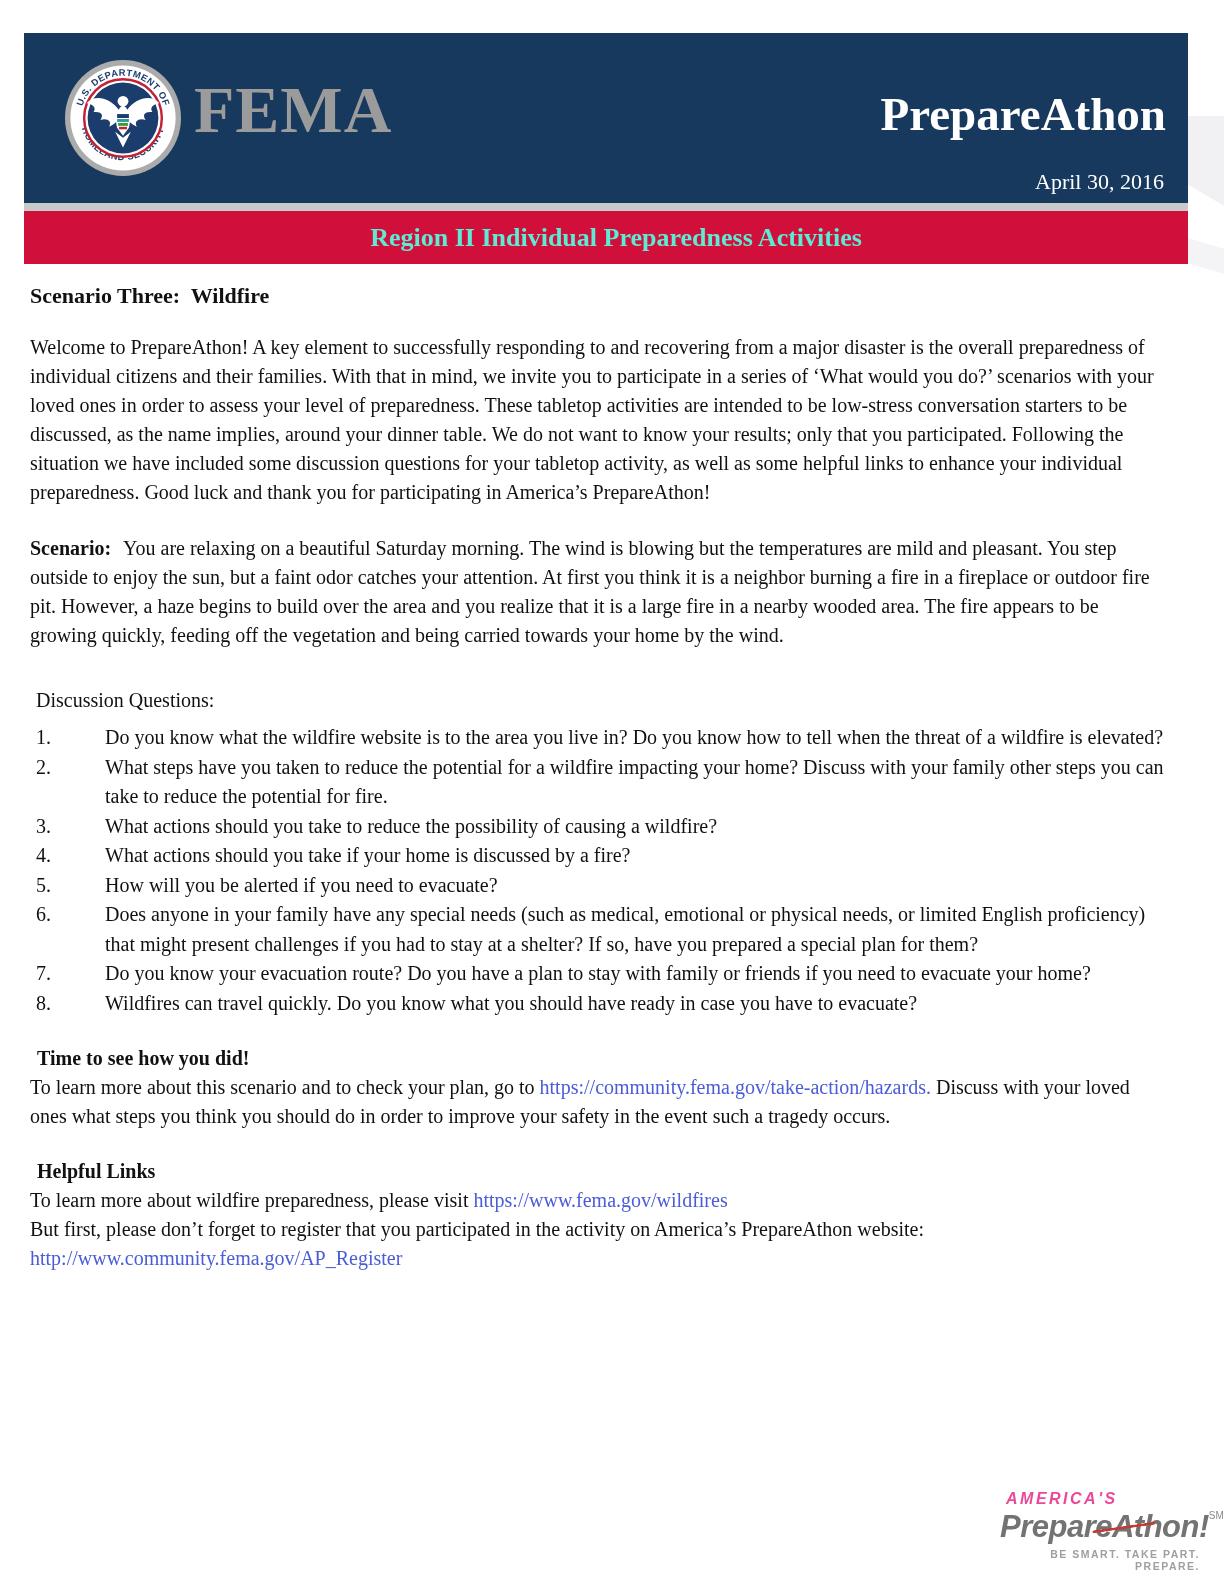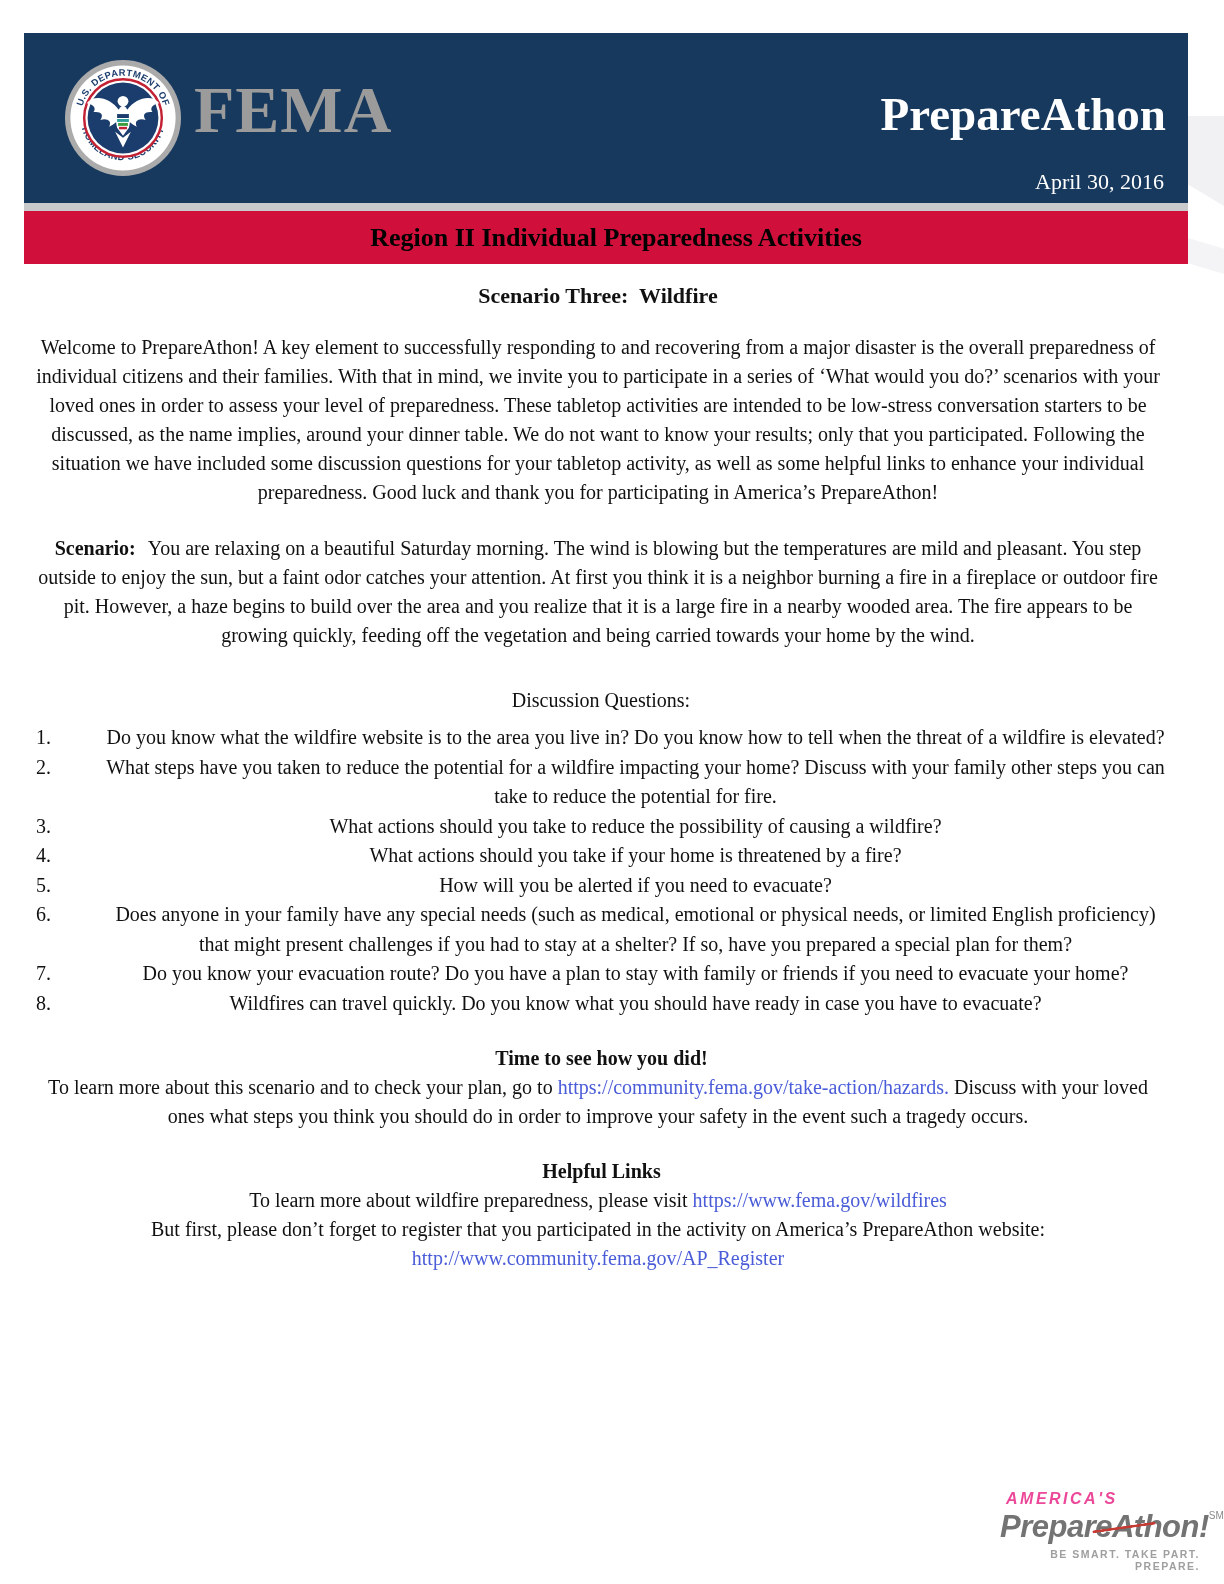--- a/index.html
+++ b/index.html
@@ -9,30 +9,30 @@
   
   .hdr{position:absolute;left:24px;top:33px;width:1164px;height:170px;background:#17395E;}
   .seal{position:absolute;left:40px;top:26px;width:118px;height:118px;}
   .fema{position:absolute;left:170px;top:44px;font-size:66px;font-weight:bold;
         letter-spacing:1px;color:#9B9B9B;line-height:1;}
   .ptitle{position:absolute;right:22px;top:58px;font-size:47px;font-weight:bold;color:#ffffff;line-height:1;}
   .pdate{position:absolute;right:24px;top:136px;font-size:22px;color:#ffffff;line-height:1.2;}
   .strip{position:absolute;left:24px;top:203px;width:1164px;height:8px;background:#C9CACB;}
   .redbar{position:absolute;left:24px;top:211px;width:1164px;height:53px;background:#D0103A;
           text-align:center;}
-  .redbar span{display:inline-block;font-size:26px;font-weight:bold;color:#000000;line-height:53px;margin-left:20px;}
+  .redbar span{display:inline-block;font-size:26px;font-weight:bold;color:#5eead4;line-height:53px;margin-left:20px;}
 
   
   .wm{position:absolute;background:#F1F1F4;}
   .wm1{left:1188px;top:116px;width:36px;height:90px;clip-path:polygon(0 0,100% 0,100% 100%,0 76%);}
   .wm2{left:1188px;top:238px;width:36px;height:36px;background:#F4F4F7;
        clip-path:polygon(0 0,100% 30%,100% 100%,0 70%);}
 
   
-  .content{position:absolute;left:30px;top:264px;width:1136px;text-align:center;}
+  .content{position:absolute;left:30px;top:264px;width:1136px;}
   .h-scenario{margin:18px 0 0 0;font-size:22px;font-weight:bold;white-space:pre-wrap;line-height:28px;}
   .para{margin:23px 0 0 0;font-size:20px;line-height:29px;}
   .para.scen{margin-top:27px;}
   .slabel{font-weight:bold;}
   .stext{margin-left:12px;}
   .dq-head{margin:36px 0 8px 6px;font-size:20px;line-height:29px;}
   .qlist{list-style:none;margin:0;padding:0;counter-reset:q;}
   .qlist li{position:relative;padding-left:75px;font-size:20px;line-height:29.5px;counter-increment:q;}
   .qlist li::before{content:counter(q) ".";position:absolute;left:6px;top:0;}
   .sec-head{margin:26px 0 0 7px;font-size:20px;font-weight:bold;line-height:29px;}
@@ -102,21 +102,21 @@
     <p class="para">Welcome to PrepareAthon! A key element to successfully responding to and recovering from a major disaster is the overall preparedness of individual citizens and their families. With that in mind, we invite you to participate in a series of ‘What would you do?’ scenarios with your loved ones in order to assess your level of preparedness. These tabletop activities are intended to be low-stress conversation starters to be discussed, as the name implies, around your dinner table. We do not want to know your results; only that you participated. Following the situation we have included some discussion questions for your tabletop activity, as well as some helpful links to enhance your individual preparedness. Good luck and thank you for participating in America’s PrepareAthon!</p>
 
     <p class="para scen"><b class="slabel">Scenario:</b><span class="stext">You are relaxing on a beautiful Saturday morning. The wind is blowing but the temperatures are mild and pleasant. You step outside to enjoy the sun, but a faint odor catches your attention. At first you think it is a neighbor burning a fire in a fireplace or outdoor fire pit. However, a haze begins to build over the area and you realize that it is a large fire in a nearby wooded area. The fire appears to be growing quickly, feeding off the vegetation and being carried towards your home by the wind.</span></p>
 
     <p class="dq-head">Discussion Questions:</p>
 
     <ol class="qlist">
       <li><span>Do you know what the wildfire website is to the area you live in? Do you know how to tell when the threat of a wildfire is elevated?</span></li>
       <li><span>What steps have you taken to reduce the potential for a wildfire impacting your home? Discuss with your family other steps you can take to reduce the potential for fire.</span></li>
       <li><span>What actions should you take to reduce the possibility of causing a wildfire?</span></li>
-      <li><span>What actions should you take if your home is threatened by a fire?</span></li>
+      <li><span>What actions should you take if your home is discussed by a fire?</span></li>
       <li><span>How will you be alerted if you need to evacuate?</span></li>
       <li><span>Does anyone in your family have any special needs (such as medical, emotional or physical needs, or limited English proficiency) that might present challenges if you had to stay at a shelter? If so, have you prepared a special plan for them?</span></li>
       <li><span>Do you know your evacuation route? Do you have a plan to stay with family or friends if you need to evacuate your home?</span></li>
       <li><span>Wildfires can travel quickly. Do you know what you should have ready in case you have to evacuate?</span></li>
     </ol>
 
     <h3 class="sec-head">Time to see how you did!</h3>
     <p class="para tight"><span>To learn more about this scenario and to check your plan, go to </span><a href="#" class="link">https://community.fema.gov/take-action/hazards.</a><span> Discuss with your loved ones what steps you think you should do in order to improve your safety in the event such a tragedy occurs.</span></p>
 
     <h3 class="sec-head">Helpful Links</h3>

